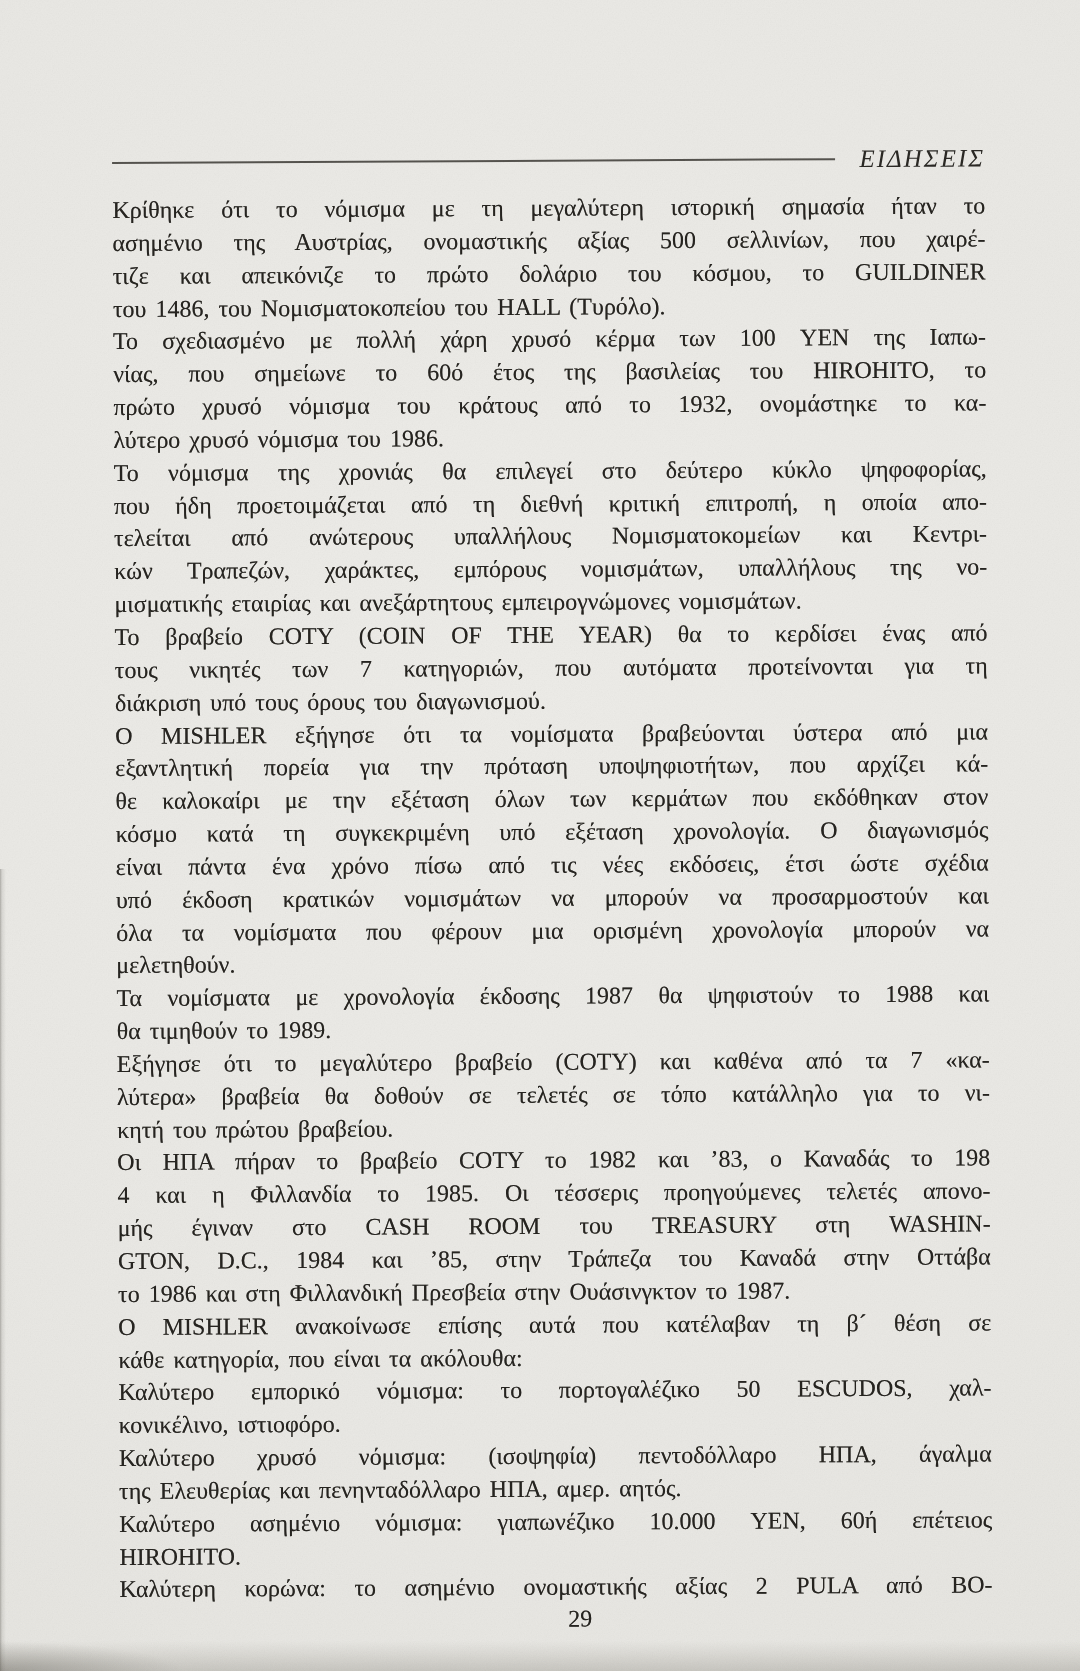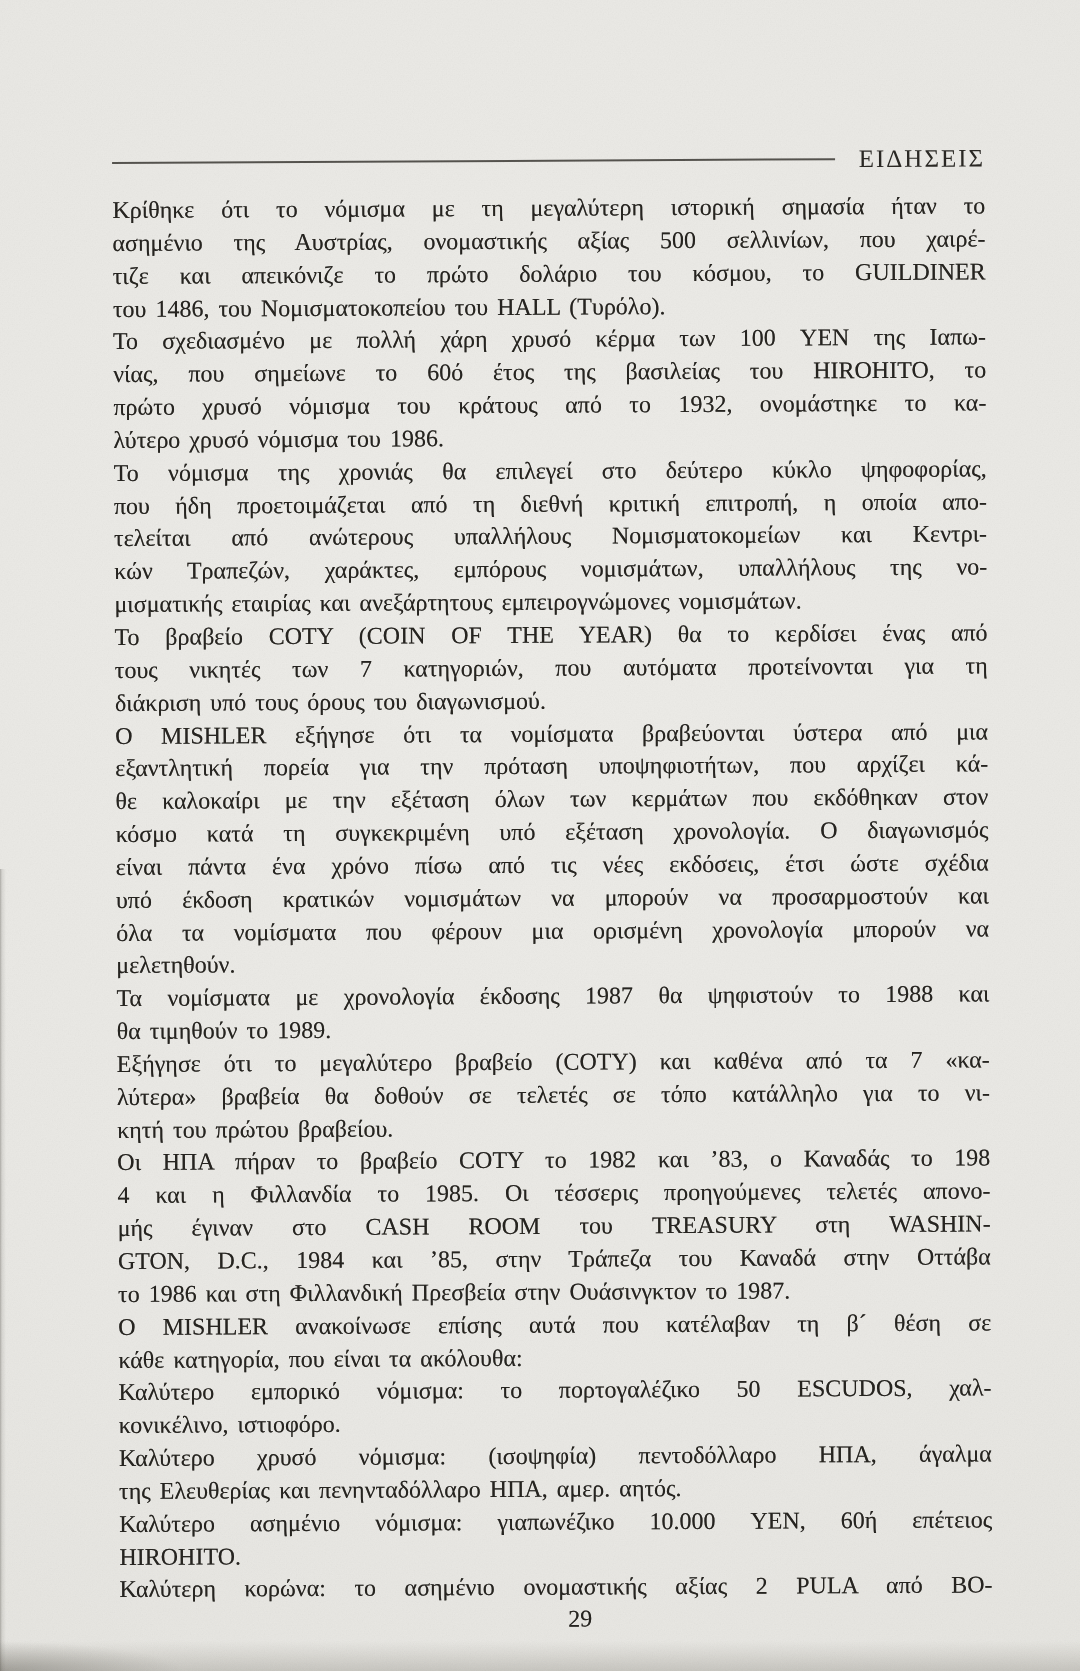--- a/index.html
+++ b/index.html
@@ -49,20 +49,21 @@
   }
   .header-rule {
     flex: 1 1 auto;
     height: 2px;
     margin-right: 4px;
     background: #55534e;
   }
   .header-title {
     flex: 0 0 auto;
     margin-left: 20px;
+    font-style: italic;
     font-size: 25px;
     letter-spacing: 2px;
     color: #2a2824;
     white-space: nowrap;
   }
   .body-text {
     margin-top: 14px;
     font-size: 24px;
     word-spacing: 3px;
     text-shadow: 0 0 0.5px rgba(38,36,32,0.55);

